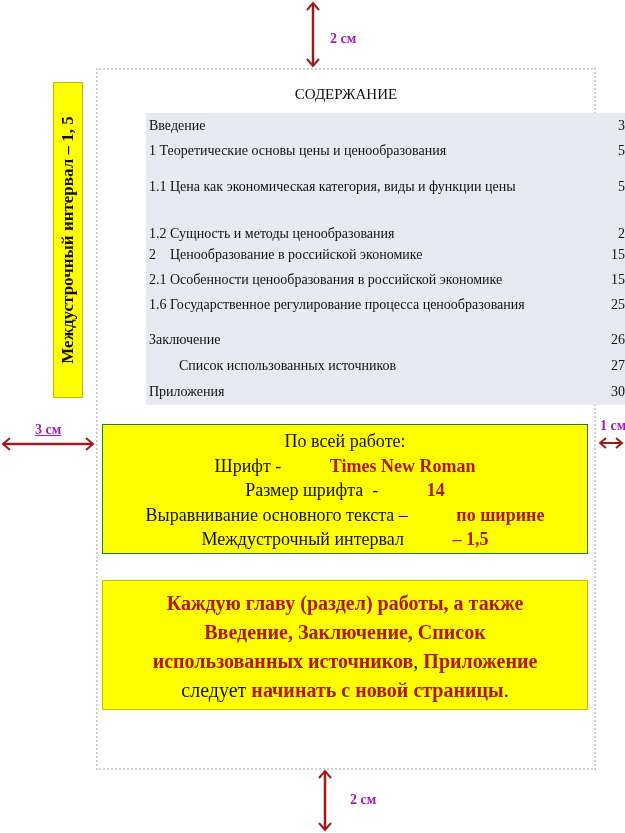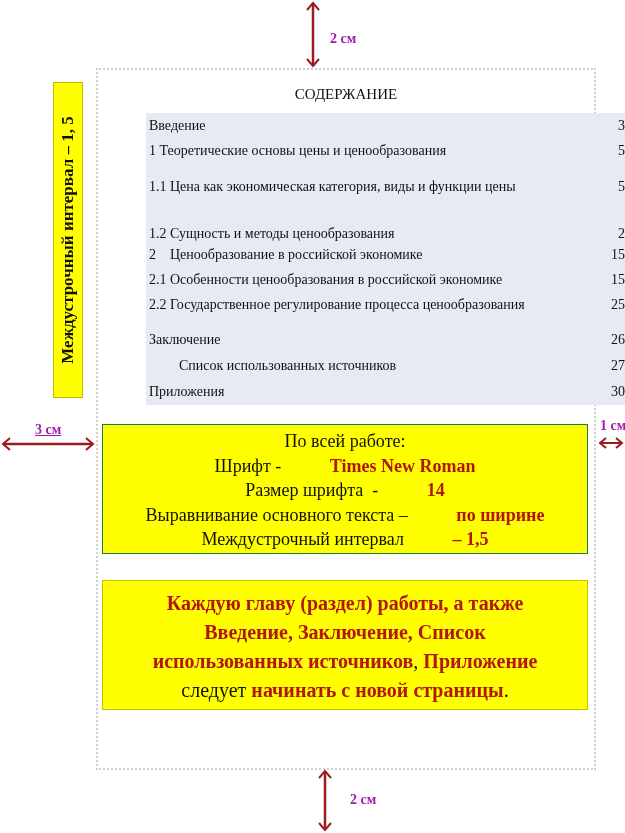--- a/index.html
+++ b/index.html
@@ -79,21 +79,21 @@
   </div>
   <div class="toc-row" style="height:25px;white-space:pre;">
     <span>2    Ценообразование в российской экономике</span>
     <span class="toc-num">15</span>
   </div>
   <div class="toc-row" style="height:26px;">
     <span>2.1 Особенности ценообразования в российской экономике</span>
     <span class="toc-num">15</span>
   </div>
   <div class="toc-row" style="height:34px;align-items:flex-start;padding-top:4px;box-sizing:border-box;">
-    <span>2.2 Государственное регулирование процесса ценообразования</span>
+    <span>1.6 Государственное регулирование процесса ценообразования</span>
     <span class="toc-num">25</span>
   </div>
   <div class="toc-row" style="height:26px;">
     <span>Заключение</span>
     <span class="toc-num">26</span>
   </div>
   <div class="toc-row" style="height:26px;padding-left:33px;">
     <span>Список использованных источников</span>
     <span class="toc-num">27</span>
   </div>

